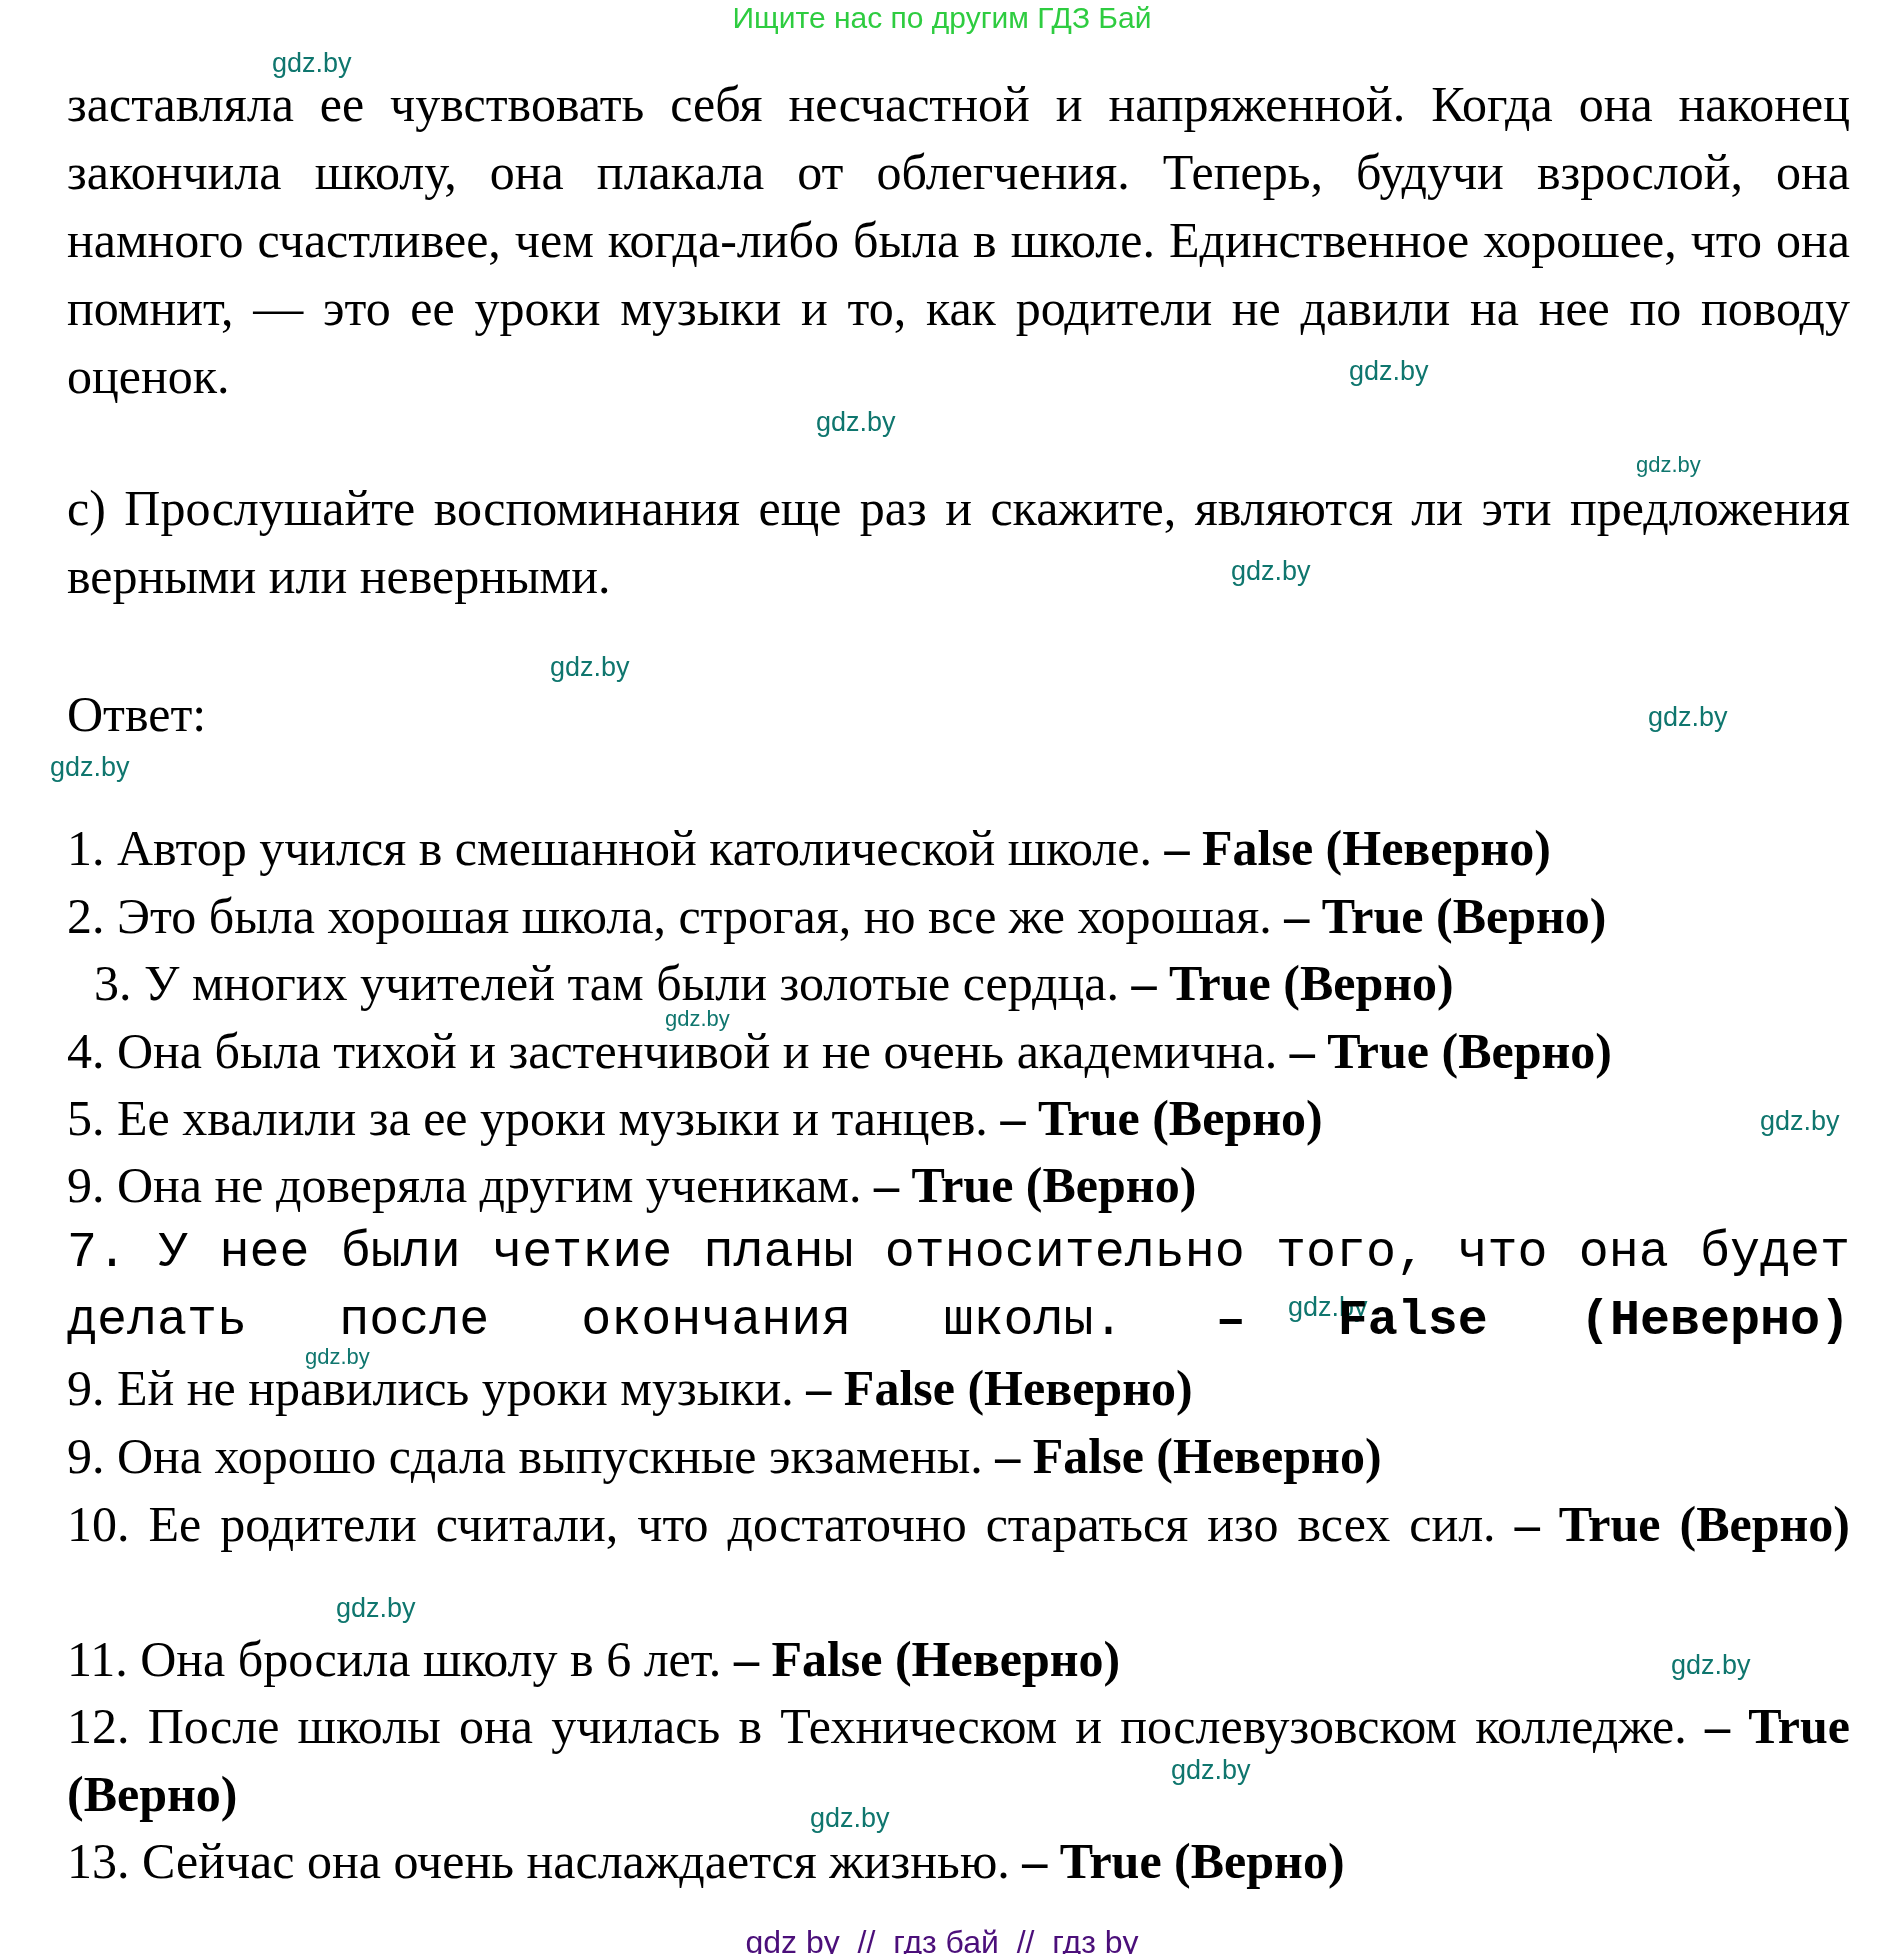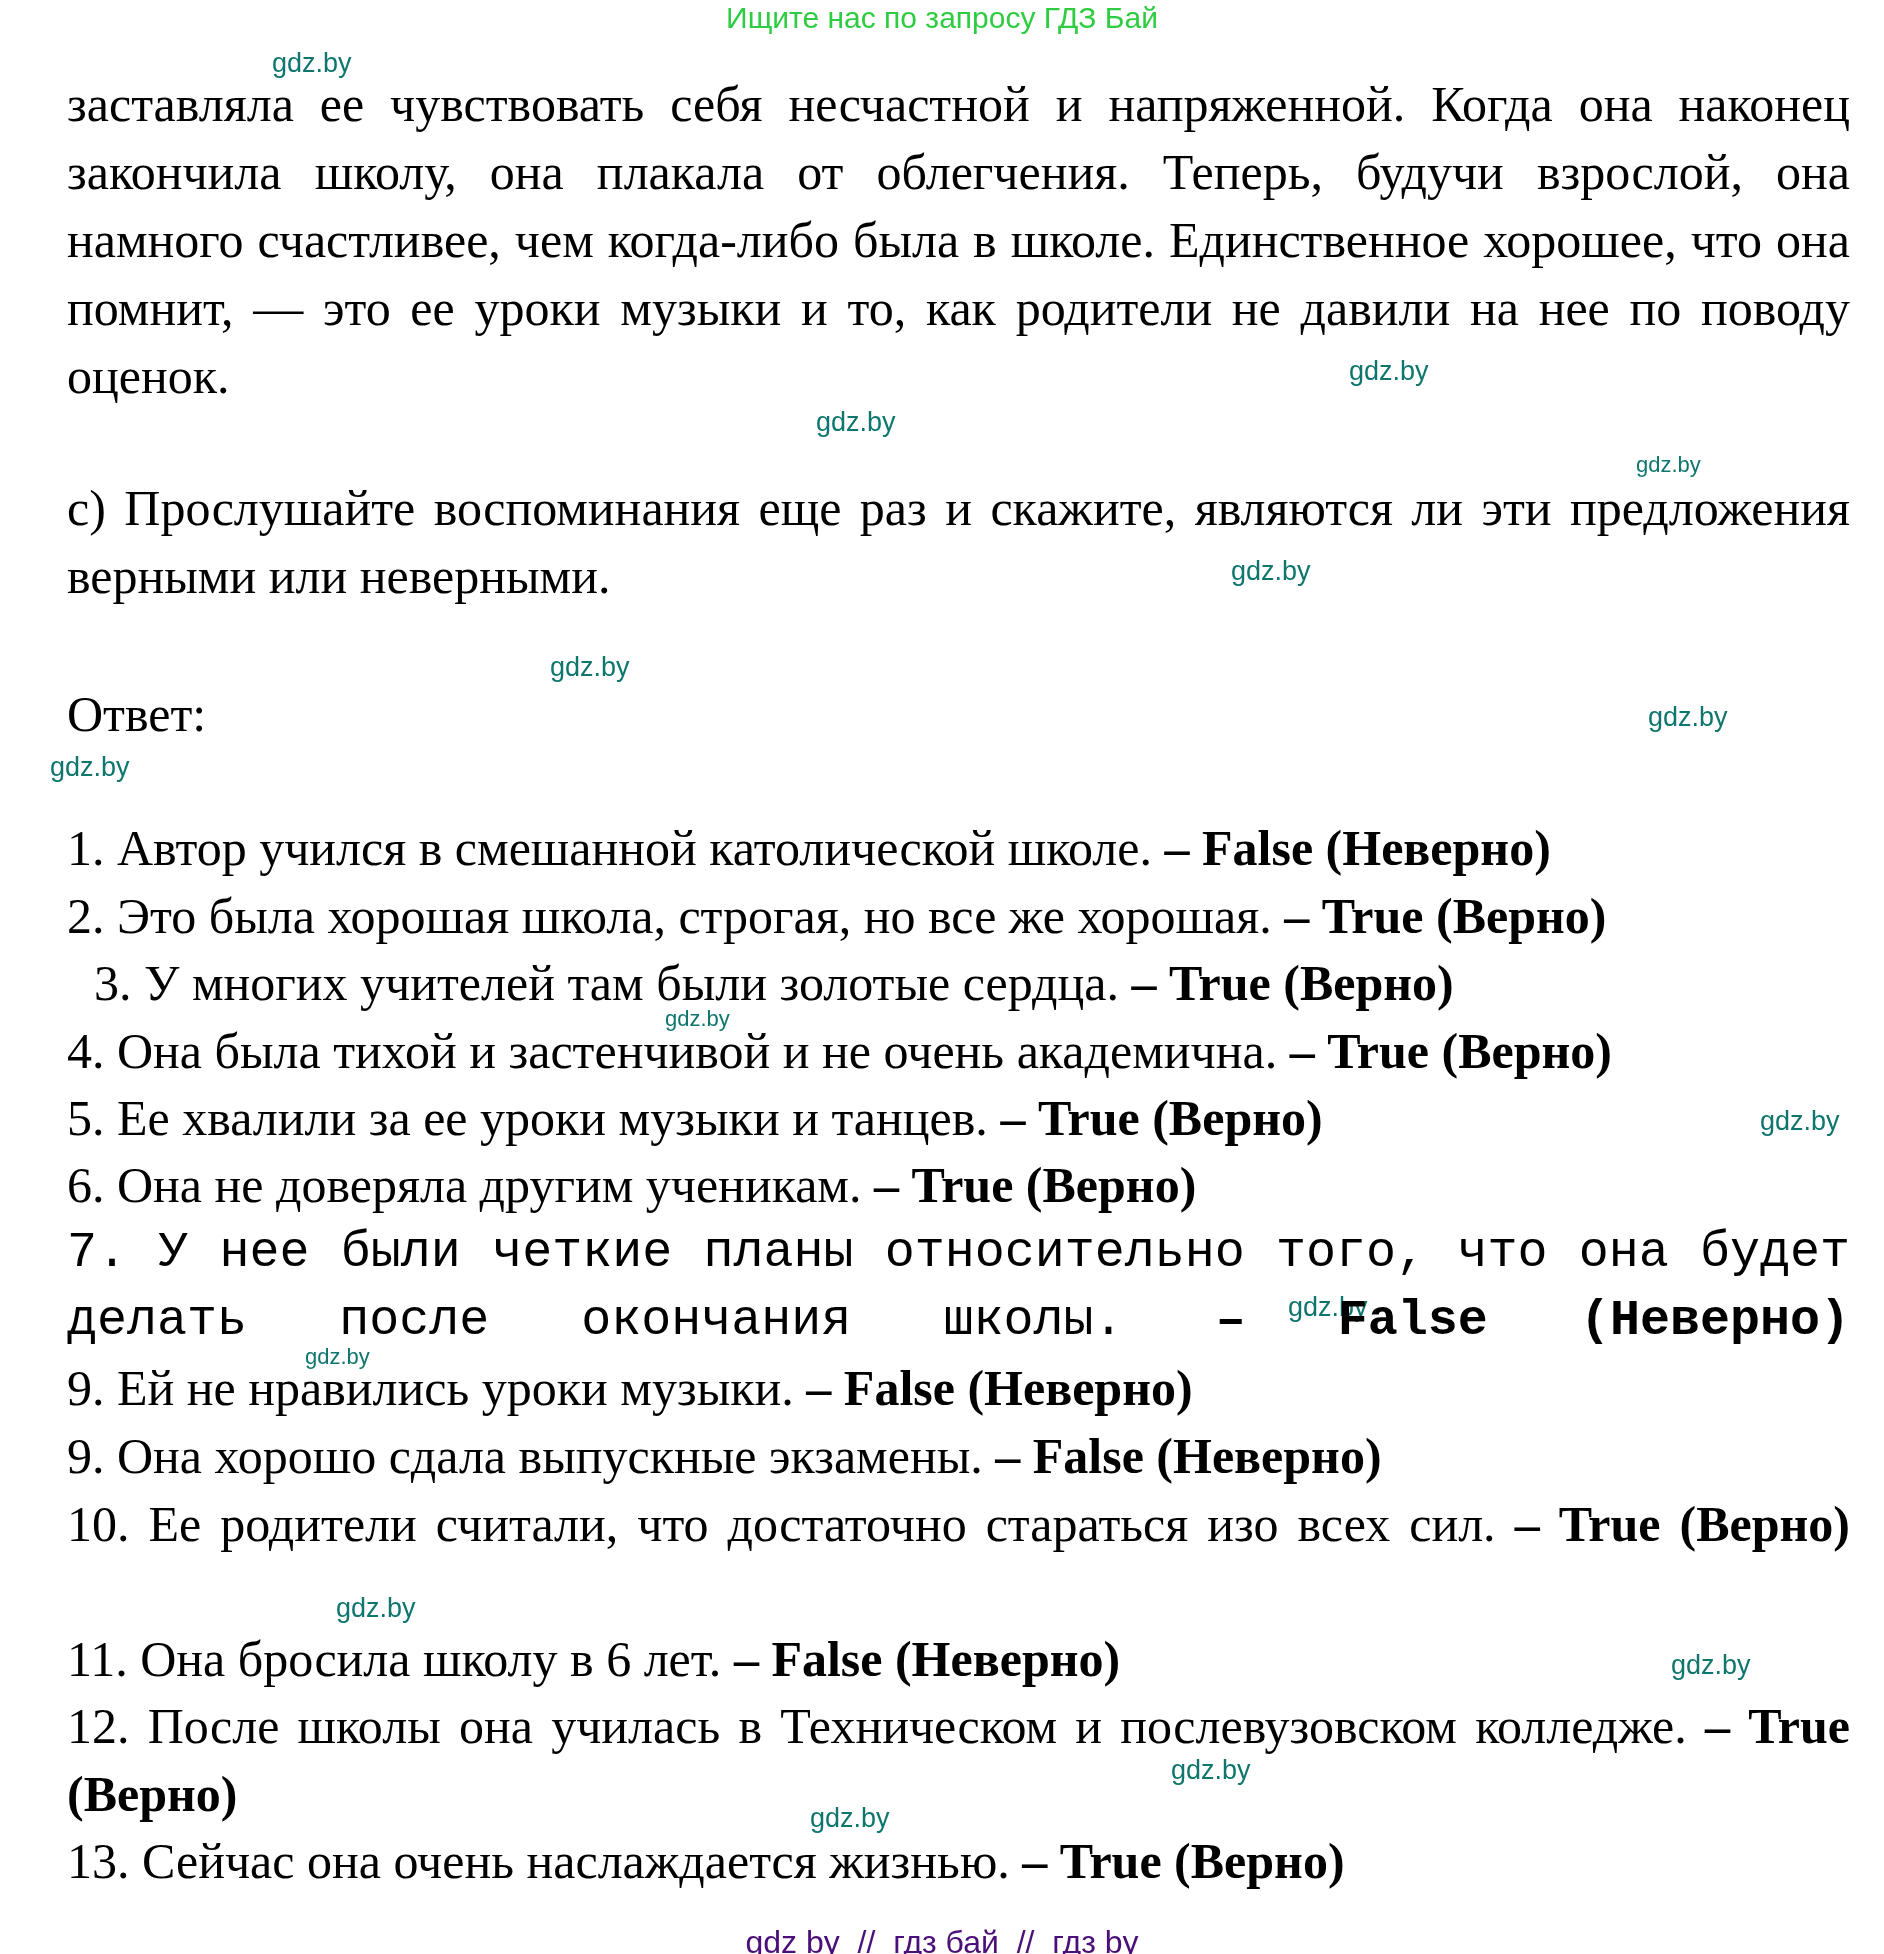--- a/index.html
+++ b/index.html
@@ -8,21 +8,21 @@
   .wm{position:absolute;font-family:"Liberation Sans",sans-serif;font-size:27px;color:#0f766e;}
   .para{position:absolute;left:67px;width:1783px;font-size:50px;line-height:68px;text-align:justify;text-align-last:left;}
   .line{position:absolute;left:67px;font-size:50px;line-height:68px;white-space:nowrap;}
   .just{text-align:justify;text-align-last:justify;width:1783px;white-space:normal;}
   b{font-weight:bold;}
   .footer{position:absolute;top:1922px;left:0;width:1884px;text-align:center;font-family:"Liberation Sans",sans-serif;font-size:32px;line-height:40px;}
 </style>
 </head>
 <body>
 
-<div class="banner" style="color:#2ecc40">Ищите нас по запросу ГДЗ Бай</div>
+<div class="banner" style="color:#2ecc40">Ищите нас по другим ГДЗ Бай</div>
 
 <div class="wm" style="left:272px;top:48px;">gdz.by</div>
 <div class="wm" style="left:1349px;top:356px;">gdz.by</div>
 <div class="wm" style="left:816px;top:407px;">gdz.by</div>
 <div class="wm" style="left:1636px;top:452px;font-size:22px;">gdz.by</div>
 <div class="wm" style="left:1231px;top:556px;">gdz.by</div>
 <div class="wm" style="left:550px;top:652px;">gdz.by</div>
 <div class="wm" style="left:1648px;top:702px;">gdz.by</div>
 <div class="wm" style="left:50px;top:752px;">gdz.by</div>
 <div class="wm" style="left:665px;top:1006px;font-size:22px;">gdz.by</div>
@@ -39,21 +39,21 @@
 <div class="para" style="top:474px;">c) Прослушайте воспоминания еще раз и скажите, являются ли эти предложения верными или неверными.</div>
 
 <div class="line" style="top:680px;">Ответ:</div>
 
 <div>
   <div class="line" style="top:814px;"><span>1. Автор учился в смешанной католической школе.</span><b> – False (Неверно)</b></div>
   <div class="line" style="top:882px;"><span>2. Это была хорошая школа, строгая, но все же хорошая.</span><b> – True (Верно)</b></div>
   <div class="line" style="top:949px;margin-left:27px;"><span>3. У многих учителей там были золотые сердца.</span><b> – True (Верно)</b></div>
   <div class="line" style="top:1017px;"><span>4. Она была тихой и застенчивой и не очень академична.</span><b> – True (Верно)</b></div>
   <div class="line" style="top:1084px;"><span>5. Ее хвалили за ее уроки музыки и танцев.</span><b> – True (Верно)</b></div>
-  <div class="line" style="top:1151px;"><span>6. Она не доверяла другим ученикам.</span><b> – True (Верно)</b></div>
+  <div class="line" style="top:1151px;"><span>9. Она не доверяла другим ученикам.</span><b> – True (Верно)</b></div>
   <div class="line just" style="top:1219px;font-family:Liberation Mono, monospace;"><span>7. У нее были четкие планы относительно того, что она будет делать после окончания школы.</span><b> – False (Неверно)</b></div>
   <div class="line" style="top:1354px;"><span>9. Ей не нравились уроки музыки.</span><b> – False (Неверно)</b></div>
   <div class="line" style="top:1422px;"><span>9. Она хорошо сдала выпускные экзамены.</span><b> – False (Неверно)</b></div>
   <div class="line just" style="top:1490px;"><span>10. Ее родители считали, что достаточно стараться изо всех сил.</span><b> – True (Верно)</b></div>
   <div class="line" style="top:1625px;"><span>11. Она бросила школу в 6 лет.</span><b> – False (Неверно)</b></div>
   <div class="line just" style="top:1692px;"><span>12. После школы она училась в Техническом и послевузовском колледже.</span><b> – True (Верно)</b></div>
   <div class="line" style="top:1827px;"><span>13. Сейчас она очень наслаждается жизнью.</span><b> – True (Верно)</b></div>
 </div>
 
 <div class="footer" style="color:#4b0f7a;white-space:pre;">gdz by  //  гдз бай  //  гдз by</div>

